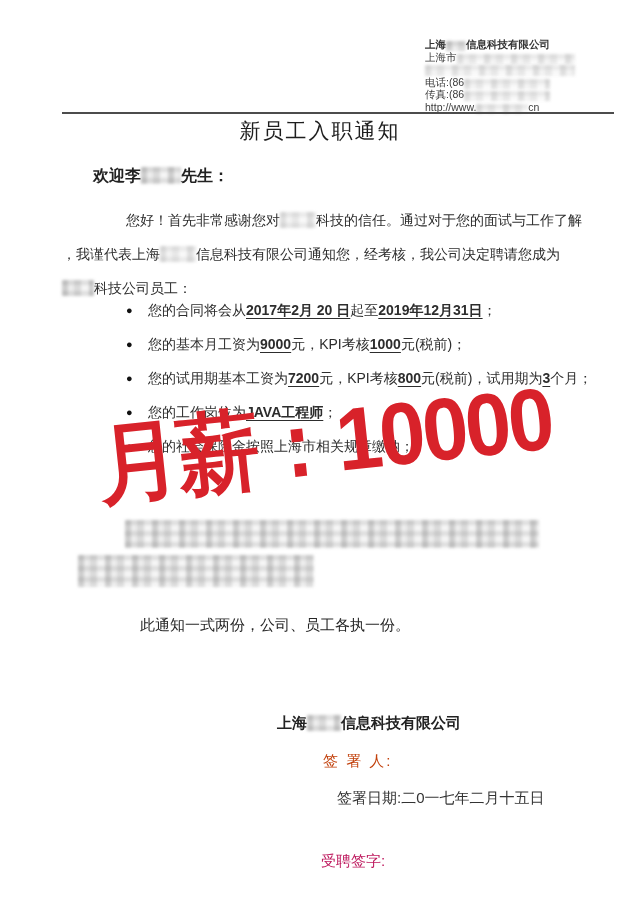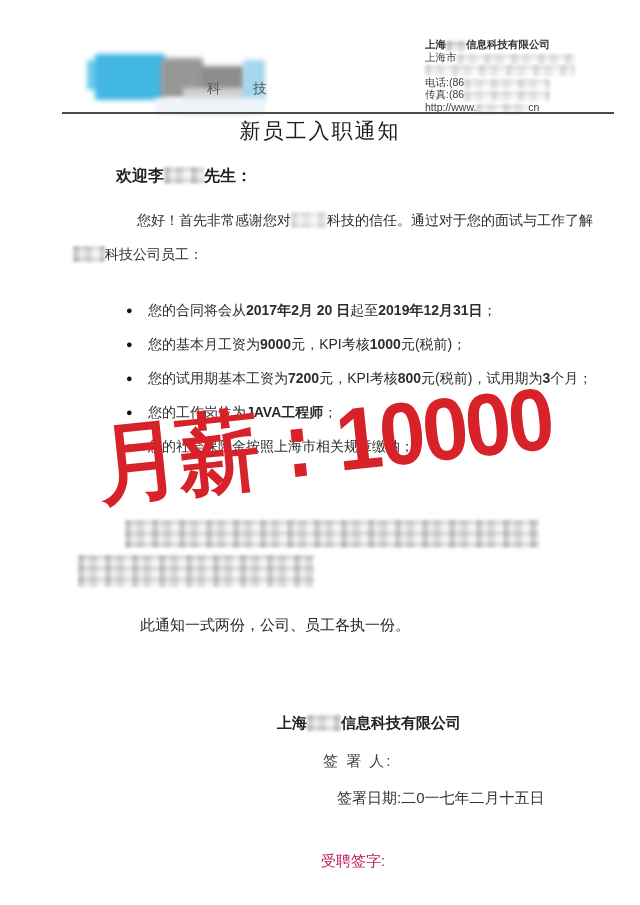--- a/index.html
+++ b/index.html
@@ -33,82 +33,73 @@
     background:
       repeating-linear-gradient(90deg, rgba(110,110,110,.32) 0 6px, rgba(185,185,185,.20) 6px 12px, rgba(135,135,135,.28) 12px 19px, rgba(215,215,215,.16) 19px 27px),
       repeating-linear-gradient(180deg, rgba(150,150,150,.28) 0 5px, rgba(225,225,225,.14) 5px 11px);
     filter:blur(1.4px);
   }
   .mosaic.soft{opacity:.65;}
   .mosaic.abs{position:absolute;display:block;}
   
   .title{position:absolute;left:0;top:117px;width:640px;text-align:center;
     font-size:21px;font-weight:normal;color:#1e1e1e;letter-spacing:2px;}
-  .greeting{position:absolute;left:93px;top:166px;font-size:16px;font-weight:bold;color:#222;margin-left:23px;}
-  .intro{position:absolute;left:62px;top:203px;width:540px;font-size:14px;color:#2d2d2d;margin-left:11px;}
+  .greeting{position:absolute;left:93px;top:166px;font-size:16px;font-weight:bold;color:#222;}
+  .intro{position:absolute;left:62px;top:203px;width:540px;font-size:14px;color:#2d2d2d;}
   .intro .ln{height:34px;line-height:34px;white-space:nowrap;}
   .intro .ln.indent{padding-left:64px;}
   .benefits{position:absolute;left:126px;top:300px;width:480px;margin:0;padding:0;list-style:none;font-size:14px;color:#2d2d2d;}
   .benefits li{margin:0 0 14px 0;line-height:20px;white-space:nowrap;}
   .benefits .dot{display:inline-block;width:22px;font-size:11px;vertical-align:1px;color:#111;}
   .b{font-weight:bold;}
-  .u{text-underline-offset:3px;text-align:right;}
+  .u{text-decoration:underline;text-underline-offset:3px;text-align:right;}
   
   .watermark{
     position:absolute;left:98px;top:420px;height:92px;line-height:92px;
     font-size:88px;font-weight:bold;letter-spacing:-3px;white-space:nowrap;
     transform:rotate(-6deg) scaleX(.94);transform-origin:left center;
     z-index:5;
   }
   
   .blurA{left:125px;top:520px;width:414px;height:28px;}
   .blurB{left:78px;top:555px;width:236px;height:32px;}
   
   .closing1{position:absolute;left:140px;top:615px;font-size:15px;line-height:20px;color:#262626;}
   .closing2{position:absolute;left:140px;top:652px;font-size:15px;line-height:20px;color:#262626;}
   .sig-company{position:absolute;left:277px;top:714px;font-size:15px;font-weight:bold;color:#222;}
-  .sig-signer{position:absolute;left:323px;top:752px;font-size:15px;color:#404040;letter-spacing:2px;}
+  .sig-signer{position:absolute;left:323px;top:752px;font-size:15px;color:#c2410c;letter-spacing:2px;}
   .sig-date{position:absolute;left:337px;top:789px;font-size:15px;color:#333;}
   .sig-emp{position:absolute;left:321px;top:852px;font-size:15px;color:#be185d;font-weight:500;}
 </style>
 </head>
 <body>
 
 <div class="page">
 
-  <div class="logo">
-    <div class="blk lg1b"></div>
-    <div class="blk lg1"></div>
-    <div class="blk lg2"></div>
-    <div class="blk lg3"></div>
-    <div class="blk lg4"></div>
-    <div class="blk lg5"></div>
-    <div class="blk lg6"></div>
-    <span class="logo-tag">科 技</span>
-  </div>
 
   <div class="company-info">
     <div class="ci-line b1"><span>上海</span><span class="mosaic" style="width:20px;height:10px;"></span><span>信息科技有限公司</span></div>
     <div class="ci-line"><span>上海市</span><span class="mosaic soft" style="width:118px;height:10px;"></span></div>
     <div class="ci-line"><span class="mosaic soft" style="width:150px;height:11px;"></span></div>
     <div class="ci-line"><span>电话:(86</span><span class="mosaic soft" style="width:86px;height:10px;"></span></div>
     <div class="ci-line"><span>传真:(86</span><span class="mosaic soft" style="width:86px;height:10px;"></span></div>
     <div class="ci-line"><span>http://www.</span><span class="mosaic soft" style="width:52px;height:10px;"></span><span>cn</span></div>
   </div>
 
   <div class="hr"></div>
 
   <div class="title">新员工入职通知</div>
 
   <div class="greeting">
     <span>欢迎李</span><span class="mosaic" style="width:40px;height:17px;"></span><span>先生：</span>
   </div>
 
   <div class="intro">
     <div class="ln indent"><span>您好！首先非常感谢您对</span><span class="mosaic soft" style="width:36px;height:16px;"></span><span>科技的信任。通过对于您的面试与工作了解</span></div>
+    <div class="ln"><span>，我谨代表上海</span><span class="mosaic soft" style="width:36px;height:16px;"></span><span>信息科技有限公司通知您，经考核，我公司决定聘请您成为</span></div>
     <div class="ln"><span class="mosaic" style="width:32px;height:16px;"></span><span>科技公司员工：</span></div>
   </div>
 
   <ul class="benefits">
       <li><span class="dot">●</span><span><span>您的合同将会从</span><span class="b u">2017年2月 20 日</span><span>起至</span><span class="b u">2019年12月31日</span><span>；</span></span></li>
       <li><span class="dot">●</span><span><span>您的基本月工资为</span><span class="b u">9000</span><span>元，KPI考核</span><span class="b u">1000</span><span>元(税前)；</span></span></li>
       <li><span class="dot">●</span><span><span>您的试用期基本工资为</span><span class="b u">7200</span><span>元，KPI考核</span><span class="b u">800</span><span>元(税前)，试用期为</span><span class="b u">3</span><span>个月；</span></span></li>
       <li><span class="dot">●</span><span><span>您的工作岗位为</span><span class="b u">JAVA工程师</span><span>；</span></span></li>
       <li><span class="dot">●</span><span><span>您的社会保险金按照上海市相关规章缴纳；</span></span></li>
     </ul>

